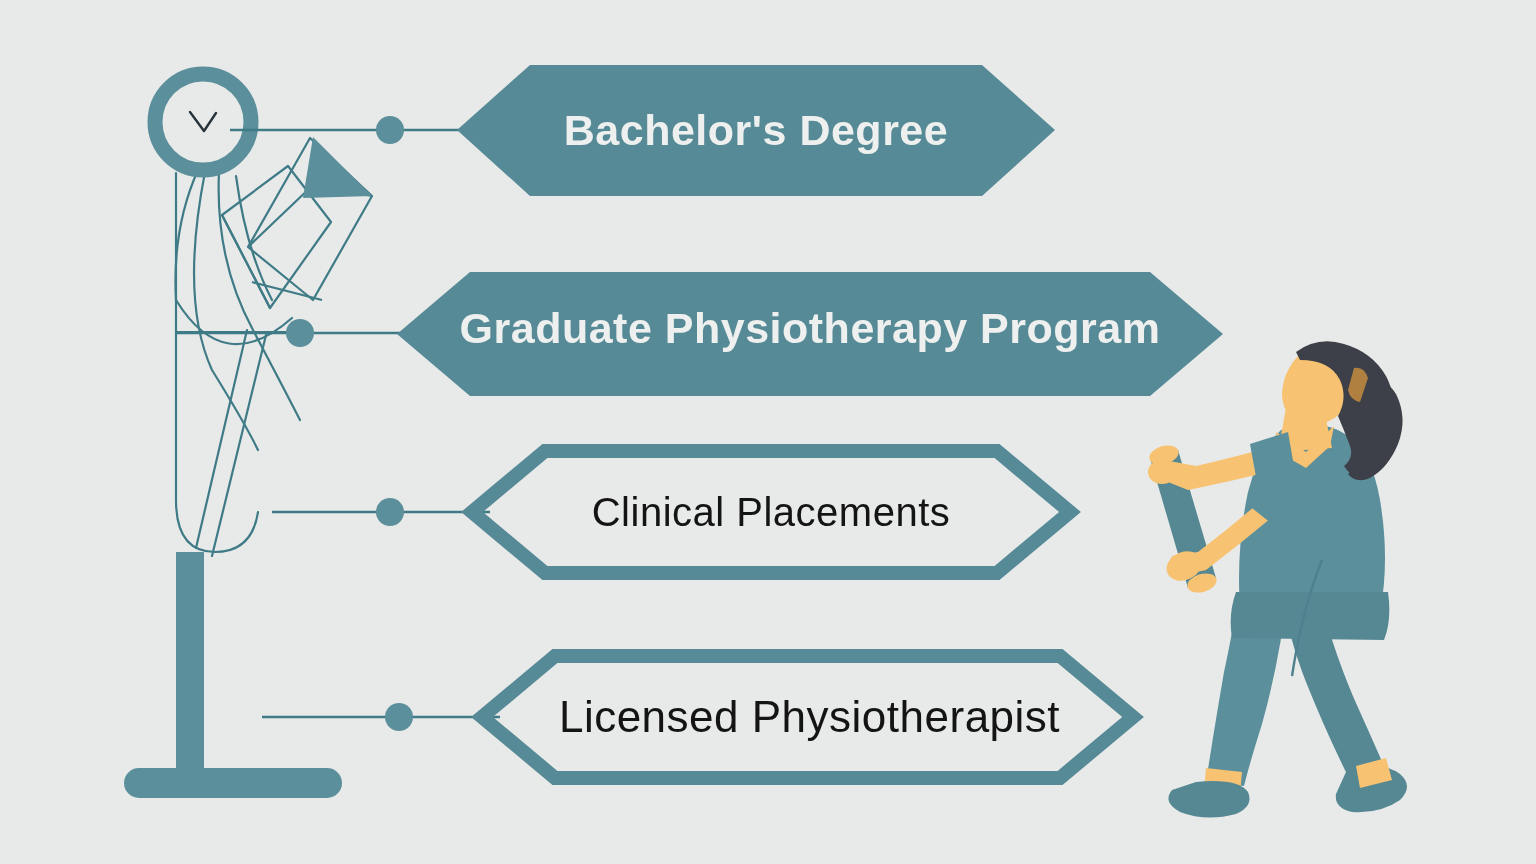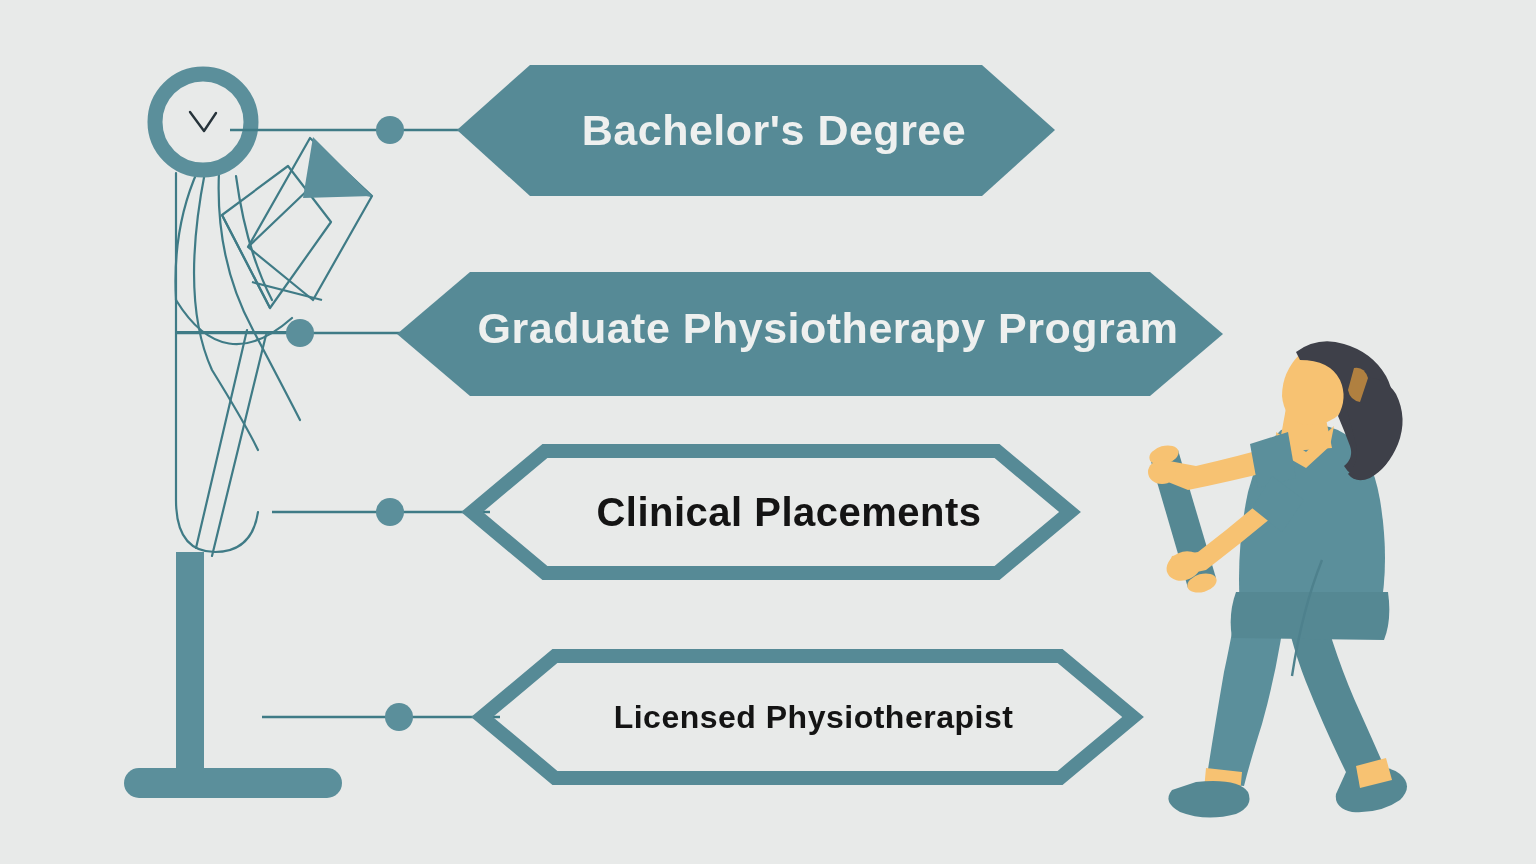--- a/index.html
+++ b/index.html
@@ -26,28 +26,27 @@
   .step-label {
     position: absolute;
     display: flex;
     align-items: center;
     justify-content: center;
     text-align: left;
     white-space: nowrap;
     letter-spacing: 0.5px;
     font-weight: 700;
     pointer-events: none;
-    margin-left: 18px;
   }
   .label-filled {
     color: #eef0ef;
   }
   .label-outlined {
     color: #141414;
-    font-weight: 700;
+    font-weight: 400;
   }
 </style>
 </head>
 <body>
 
 <div id="stage">
 
   <svg id="art" viewBox="0 0 1536 864" xmlns="http://www.w3.org/2000/svg">
 
     <rect x="0" y="0" width="1536" height="864" fill="#e8eae9"></rect>
@@ -154,15 +153,15 @@
       <path d="M1272 476 L1304 500 L1282 532 L1252 508 Z" fill="#5b8f9b"></path>
     </g>
   </svg>
 
   <div class="step-label label-filled" style="left:457px; top:65px; width:598px; height:131px; font-size:43px;">Bachelor's Degree</div>
 
   <div class="step-label label-filled" style="left:397px; top:272px; width:826px; height:112px; font-size:43px;">Graduate Physiotherapy  Program</div>
 
   <div class="step-label label-outlined" style="left:472px; top:451px; width:598px; height:122px; font-size:40px;">Clinical Placements</div>
 
-  <div class="step-label label-outlined" style="left:470px; top:656px; width:651px; height:122px; font-size:32px;">Licensed Physiotherapist</div>
+  <div class="step-label label-outlined" style="left:484px; top:656px; width:651px; height:122px; font-size:44px;">Licensed Physiotherapist</div>
 
 </div>
 
 </body></html>

